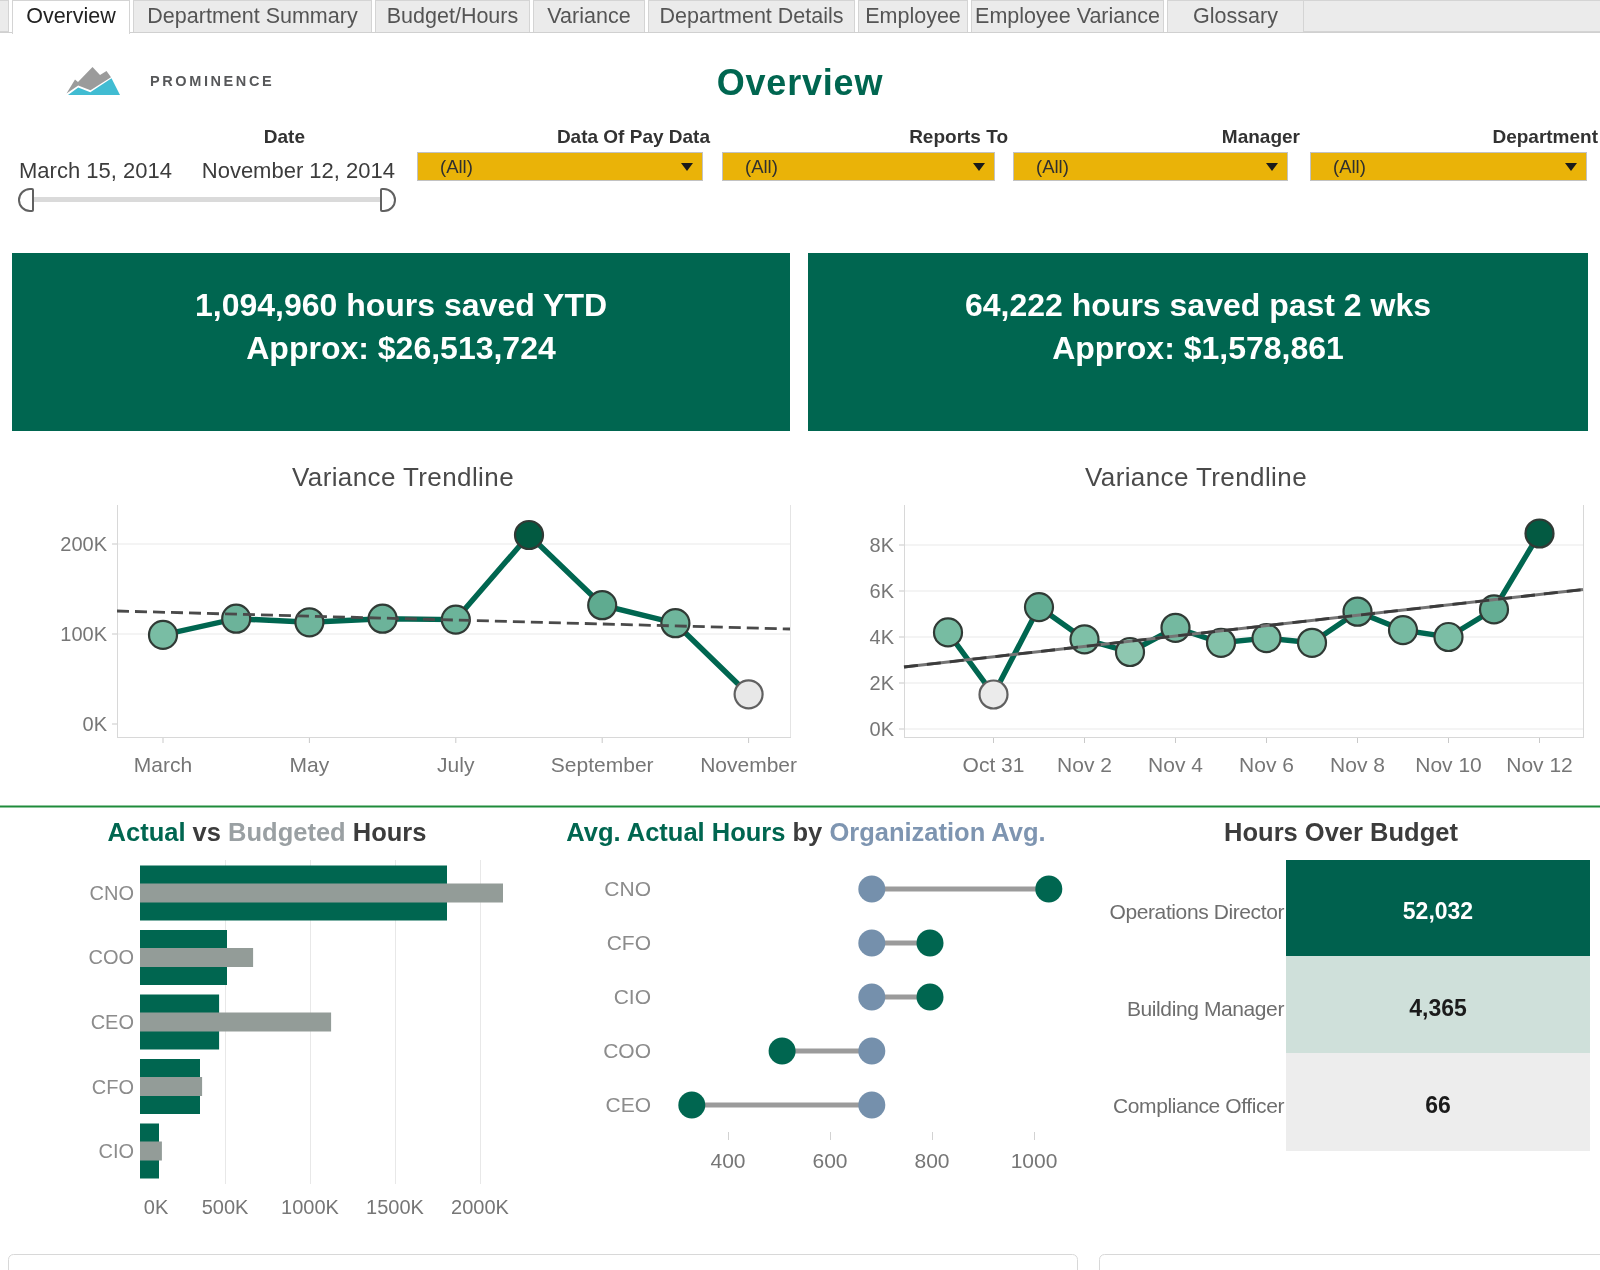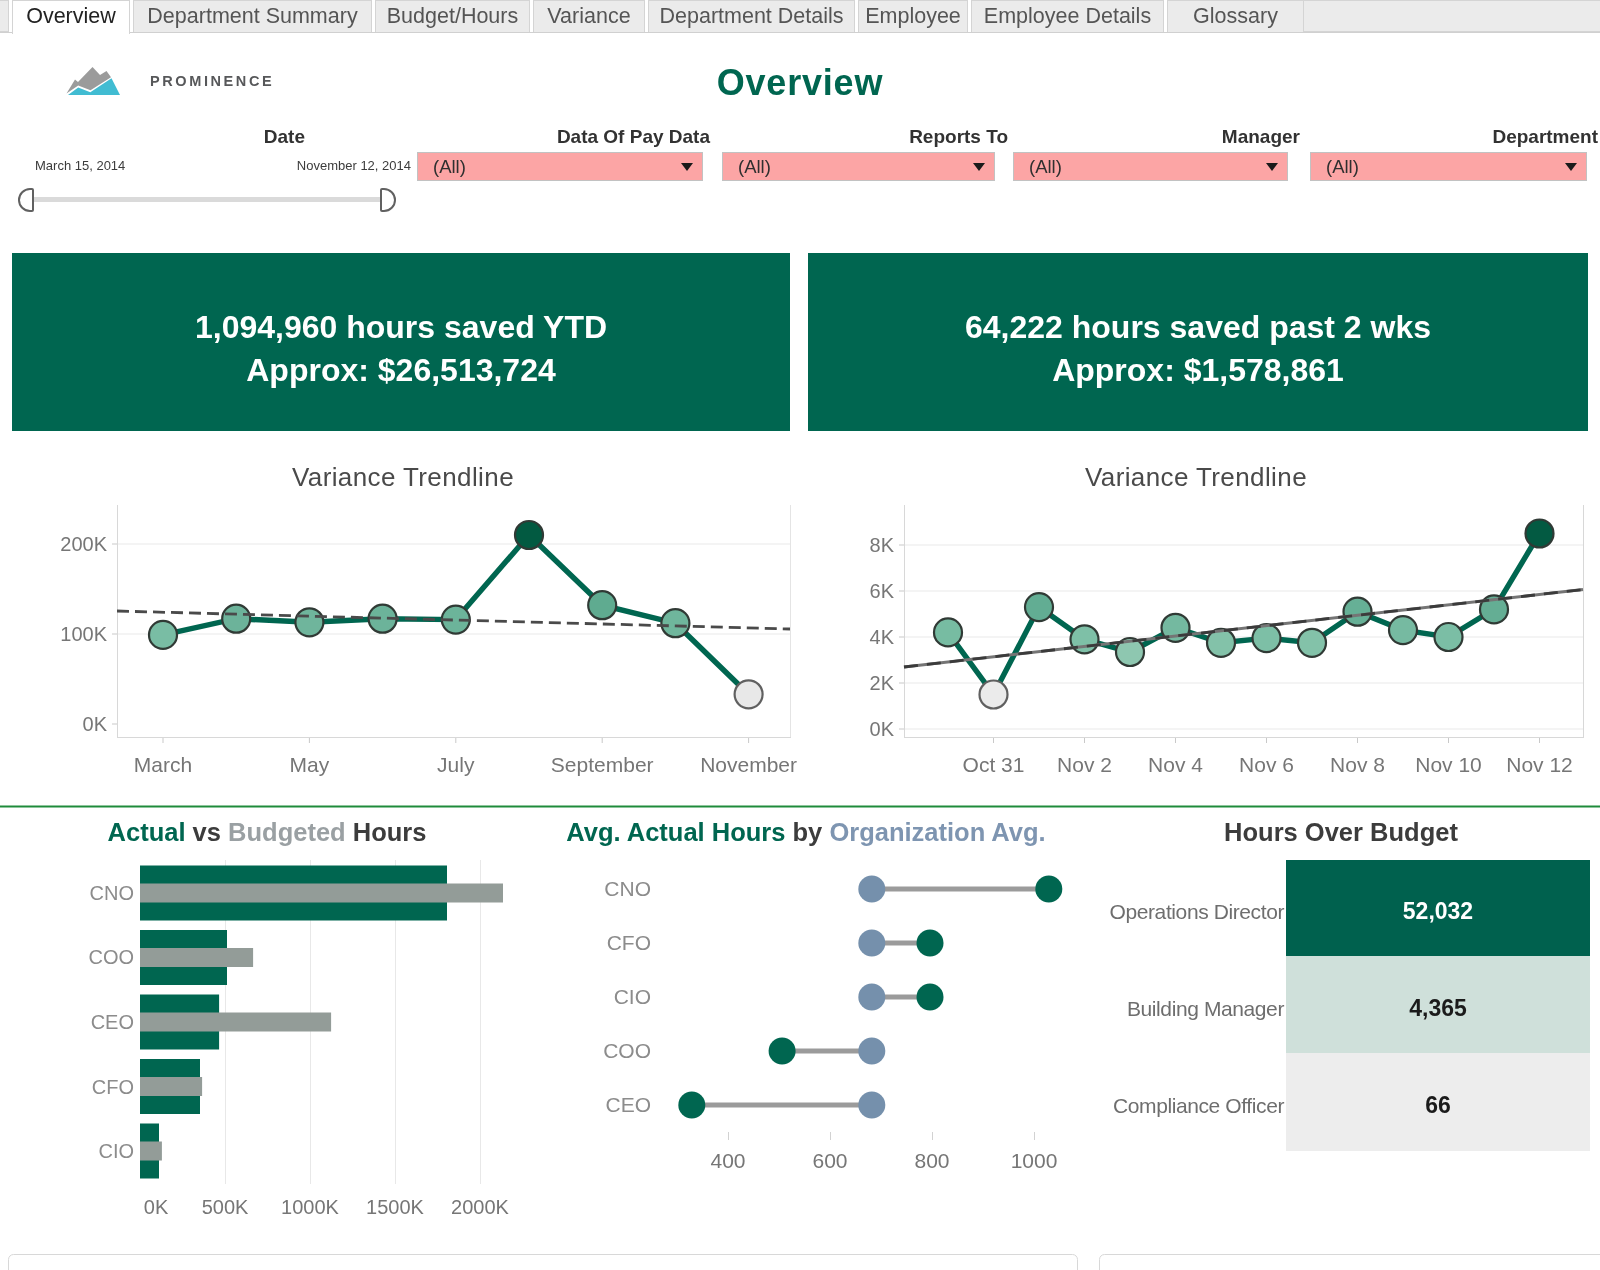--- a/index.html
+++ b/index.html
@@ -10,42 +10,42 @@
   background:#fff; border-bottom:1px solid #d0d0d0; }
 .tabstub { position:absolute; top:0; left:0; width:9px; height:32px;
   background:#ebebeb; border:1px solid #d4d4d4; border-left:none; }
 .tabs { position:absolute; top:0; left:12px; display:flex; gap:3px; }
 .tab { height:32px; background:#ebebeb; border:1px solid #d4d4d4; border-bottom:none;
   font-size:21.5px; color:#555; text-align:center; line-height:31px; white-space:nowrap; overflow:hidden; }
 .tab.active { background:#fff; color:#222; height:34px; position:relative; z-index:2; }
 
 .flabel { position:absolute; top:126px; height:20px; font-size:19px; font-weight:bold;
   color:#323232; text-align:right; }
-.dtext { position:absolute; top:158px; font-size:13px; color:#3c3c3c;margin-left:16px; }
-.dd { position:absolute; top:152px; height:29px; border:1px solid #c2c2c2; background:#fca5a5;
-  font-size:18.5px; color:#2f2f2f; line-height:27px; padding-left:15px; }
+.dtext { position:absolute; top:158px; font-size:22px; color:#3c3c3c; }
+.dd { position:absolute; top:152px; height:29px; border:1px solid #c2c2c2; background:#eab308;
+  font-size:18.5px; color:#2f2f2f; line-height:27px; padding-left:22px; }
 .dd:after { content:""; position:absolute; right:9px; top:10px; width:0; height:0;
   border-left:6.5px solid transparent; border-right:6.5px solid transparent; border-top:8px solid #1a1a1a; }
 .banner { position:absolute; top:253px; height:178px; background:#006650; color:#fff;
-  text-align:center; padding-top:53px; font-size:32px; font-weight:bold; line-height:43px; }
+  text-align:center; padding-top:31px; font-size:32px; font-weight:bold; line-height:43px; }
 .handle { position:absolute; top:188px; width:16px; height:24px; background:#fff;
   border:2.5px solid #616161; }
 </style></head>
 <body>
 <div class="tabbar"></div>
 <div class="tabstub"></div>
 <div class="abs" style="left:1293px;top:0;width:307px;height:32px;background:#ebebeb;border-top:1px solid #d4d4d4;border-bottom:1px solid #d4d4d4"></div>
 <div class="tabs">
 <div class="tab active" style="width:118px">Overview</div>
 <div class="tab" style="width:239px">Department Summary</div>
 <div class="tab" style="width:155px">Budget/Hours</div>
 <div class="tab" style="width:112px">Variance</div>
 <div class="tab" style="width:207px">Department Details</div>
 <div class="tab" style="width:110px">Employee</div>
-<div class="tab" style="width:193px">Employee Details</div>
+<div class="tab" style="width:193px">Employee Variance</div>
 <div class="tab" style="width:137px">Glossary</div>
 </div>
 
 <svg class="abs" style="left:64px;top:60px" width="60" height="38" viewBox="0 0 60 38">
   <polygon points="4,34.9 14.2,27.6 26.3,32.2 47.5,18.2 56,35" fill="#41bcd2"></polygon>
   <polygon points="2.5,33.4 11,19.5 14,22 28.5,7 36,15 42.5,11 47,17.3 26.5,30.2 14.2,25.5" fill="#9b9b9b"></polygon>
 </svg>
 <div class="abs" style="left:150px;top:73px;font-size:14.5px;font-weight:bold;letter-spacing:2.6px;color:#57585a">PROMINENCE</div>
 <div class="abs" style="left:0;top:62px;width:1600px;text-align:center;font-size:36px;font-weight:bold;letter-spacing:0.8px;color:#006650">Overview</div>
 

